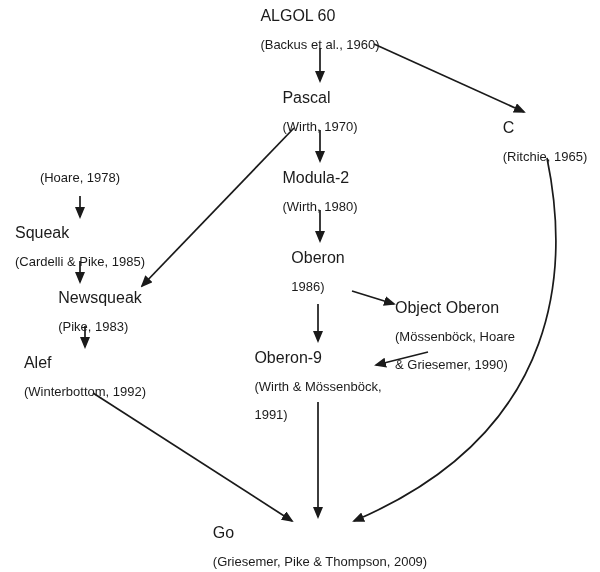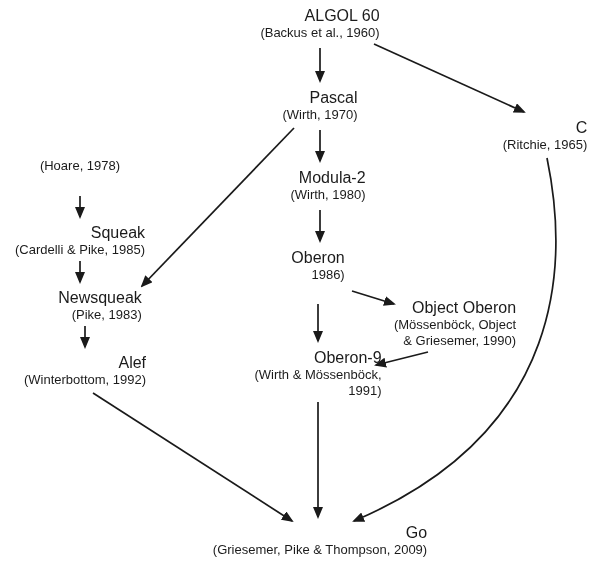--- a/index.html
+++ b/index.html
@@ -17,33 +17,34 @@
   }
   .edges {
     position: absolute;
     left: 0;
     top: 0;
     z-index: 1;
   }
   .node {
     position: absolute;
     transform: translateX(-50%);
-    text-align: right;
+    text-align: left;
     z-index: 2;
     color: #1b1b1b;
   }
   .node .name {
     font-size: 16px;
     line-height: 19px;
     white-space: nowrap;
   }
   .node .cite {
     font-size: 13px;
     line-height: 16px;
     white-space: nowrap;
+    margin-top: 12px;
   }
   path.edge, line.edge {
     stroke: #1a1a1a;
     stroke-width: 1.7;
     fill: none;
   }
 </style>
 </head>
 <body>
 
@@ -84,21 +85,21 @@
 
   <div class="node" style="left:545px; top:118px">
     <div class="name">C</div>
     <div class="cite">(Ritchie, 1965)</div>
   </div>
 
   <div class="node" style="left:80px; top:158px">
     <div class="cite">(Hoare, 1978)</div>
   </div>
 
-  <div class="node" style="left:328px; top:168px">
+  <div class="node" style="left:320px; top:168px">
     <div class="name">Modula-2</div>
     <div class="cite">(Wirth, 1980)</div>
   </div>
 
   <div class="node" style="left:80px; top:223px">
     <div class="name">Squeak</div>
     <div class="cite">(Cardelli &amp; Pike, 1985)</div>
   </div>
 
   <div class="node" style="left:318px; top:248px">
@@ -106,21 +107,21 @@
     <div class="cite">1986)</div>
   </div>
 
   <div class="node" style="left:100px; top:288px">
     <div class="name">Newsqueak</div>
     <div class="cite">(Pike, 1983)</div>
   </div>
 
   <div class="node" style="left:455px; top:298px">
     <div class="name">Object Oberon</div>
-    <div class="cite">(Mössenböck, Object</div>
+    <div class="cite">(Mössenböck, Hoare</div>
     <div class="cite">&amp; Griesemer, 1990)</div>
   </div>
 
   <div class="node" style="left:85px; top:353px">
     <div class="name">Alef</div>
     <div class="cite">(Winterbottom, 1992)</div>
   </div>
 
   <div class="node" style="left:318px; top:348px">
     <div class="name">Oberon-9</div>

